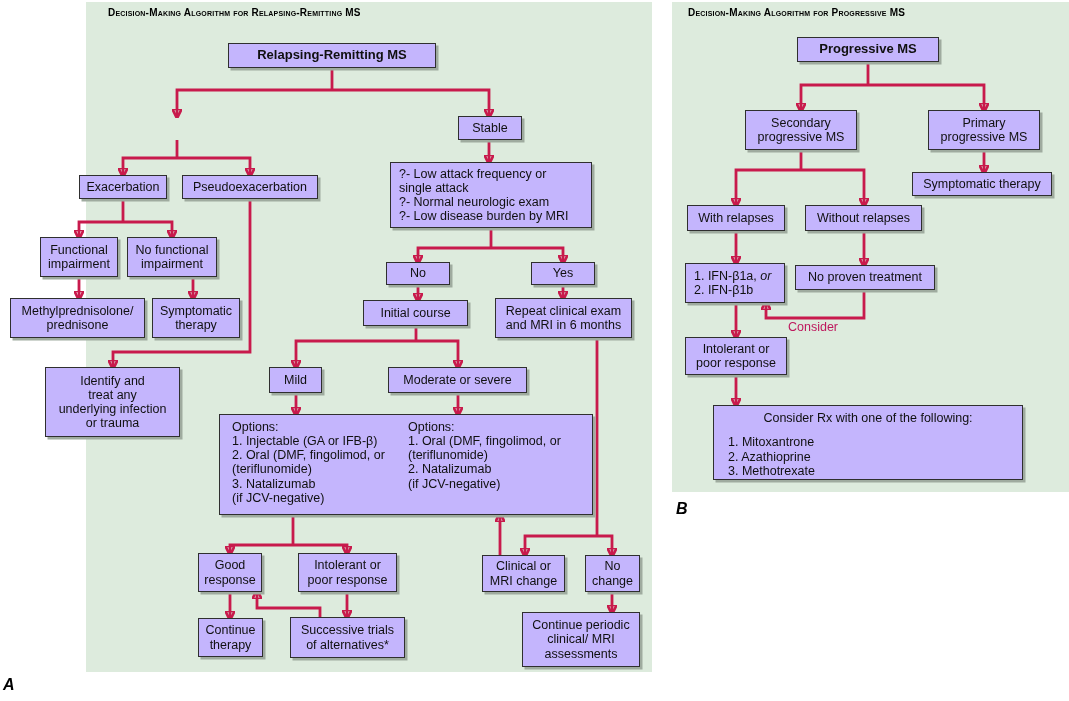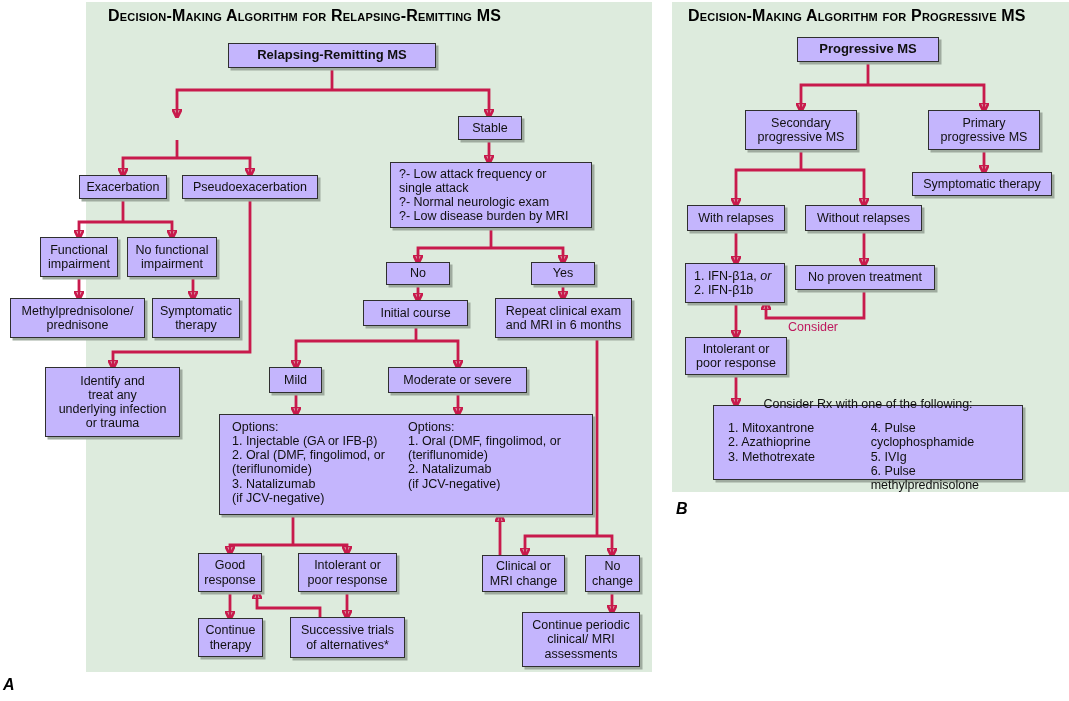--- a/index.html
+++ b/index.html
@@ -4,21 +4,21 @@
 <style>
   html,body{margin:0;padding:0;background:#ffffff;}
   #canvas{
     position:relative;width:1069px;height:701px;background:#ffffff;overflow:hidden;
     font-family:"Liberation Sans","DejaVu Sans",sans-serif;color:#101010;
   }
   .panel{position:absolute;background:#ddebdd;}
   #panel-a{left:86px;top:2px;width:566px;height:670px;}
   #panel-b{left:672px;top:2px;width:397px;height:490px;}
   .panel-title{
-    position:absolute;font-weight:700;font-size:16px;letter-spacing:.2px;
+    position:absolute;font-weight:700;font-size:10px;letter-spacing:.2px;
     font-variant:small-caps;white-space:nowrap;color:#000;z-index:3;padding-left:8px;
   }
   #title-a{left:100px;top:7px;}
   #title-b{left:680px;top:7px;}
   .corner-label{position:absolute;font-weight:700;font-style:italic;font-size:16px;color:#000;z-index:3;}
   #label-a{left:3px;top:676px;}
   #label-b{left:676px;top:500px;}
   svg.wires{position:absolute;left:0;top:0;z-index:1;}
   svg.wires path{stroke:#c81a4c;stroke-width:2.8;fill:none;stroke-linejoin:miter;}
   .node{
@@ -179,19 +179,16 @@
   <div class="node" style="left:795px;top:265px;width:140px;height:25px;">No proven treatment</div>
   <div class="free-label" style="left:788px;top:320px;">Consider</div>
   <div class="node" style="left:685px;top:337px;width:102px;height:38px;">Intolerant or
 poor response</div>
   <div class="node stack" style="left:713px;top:405px;width:310px;height:75px;">
     <div class="hdr">Consider Rx with one of the following:</div>
     <div class="row">
       <div class="col1">1. Mitoxantrone
 2. Azathioprine
 3. Methotrexate</div>
-      <div class="col2">4. Pulse cyclophosphamide
-5. IVIg
-6. Pulse methylprednisolone</div>
     </div>
   </div>
 
 </div>
 
 </body></html>

